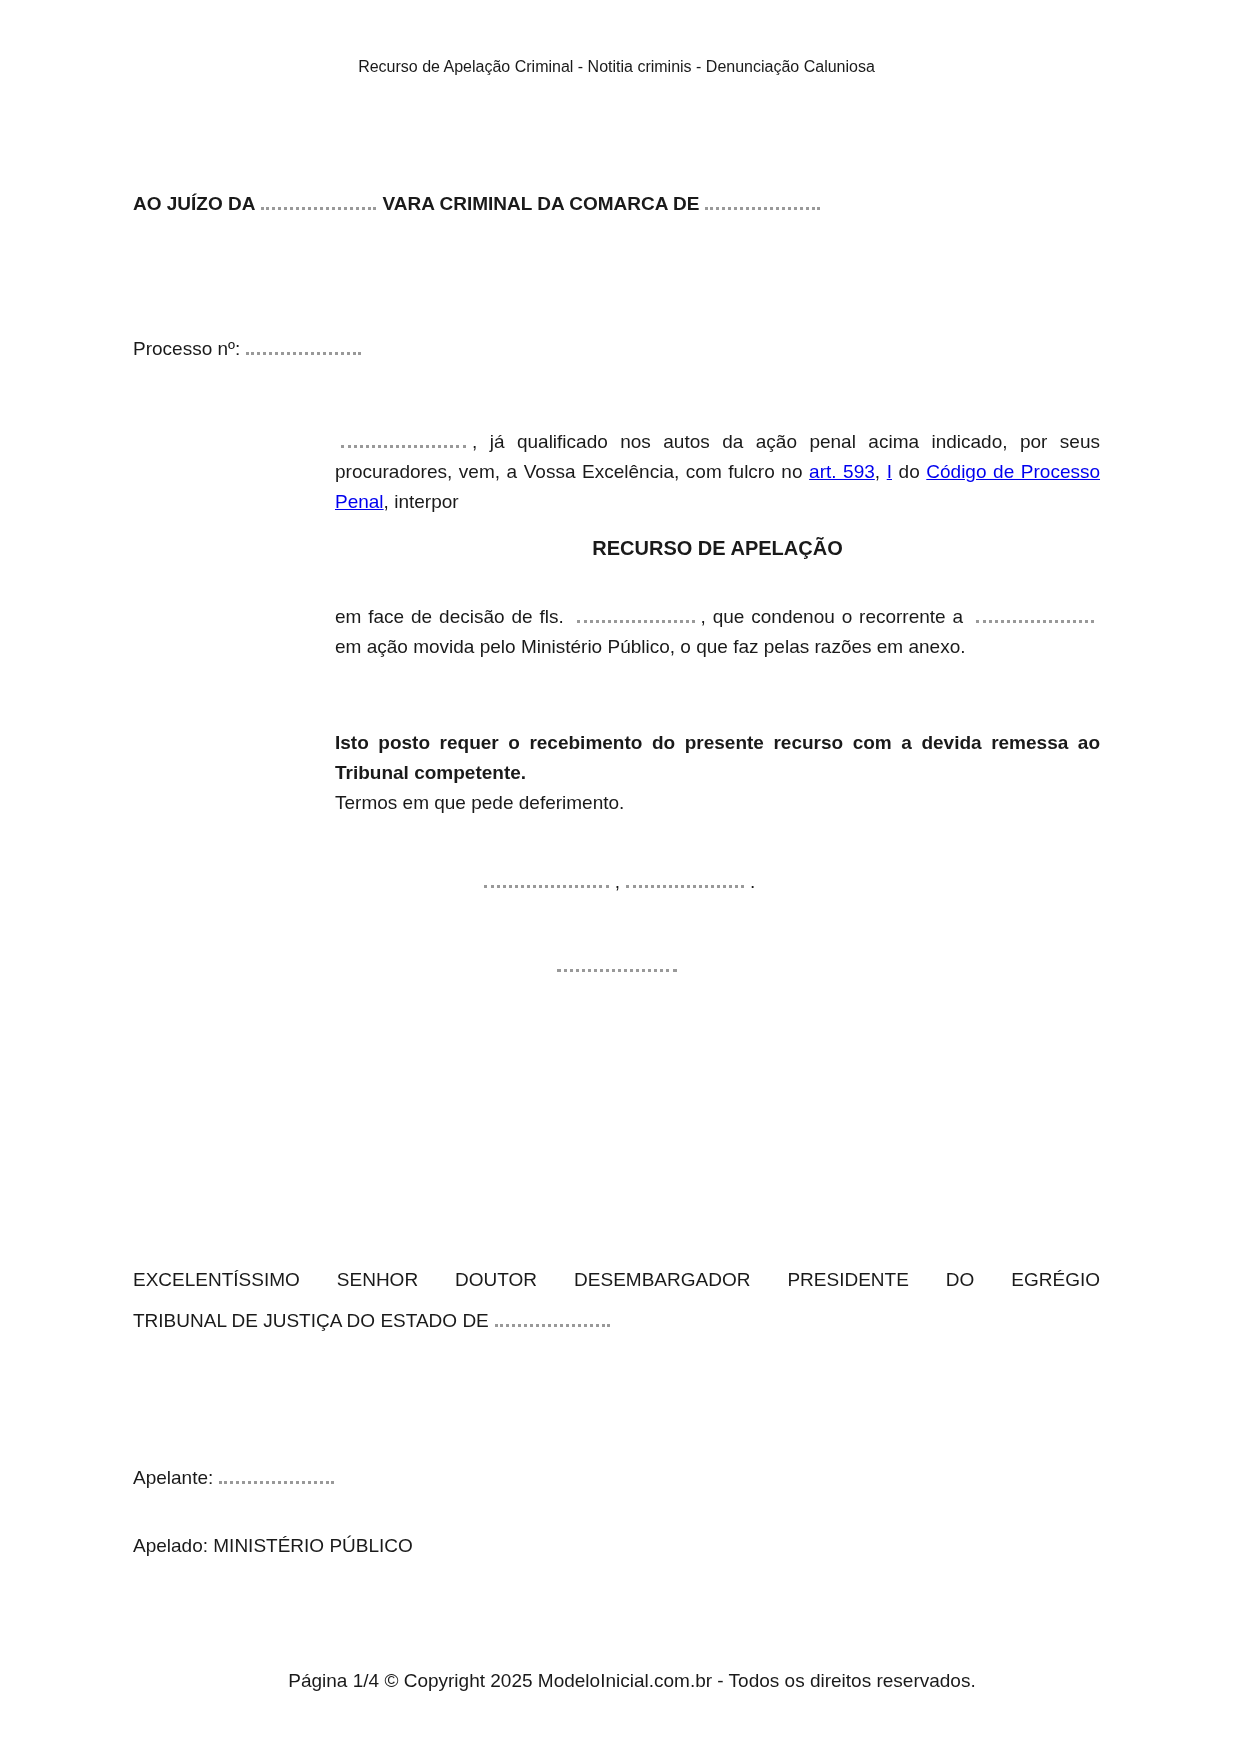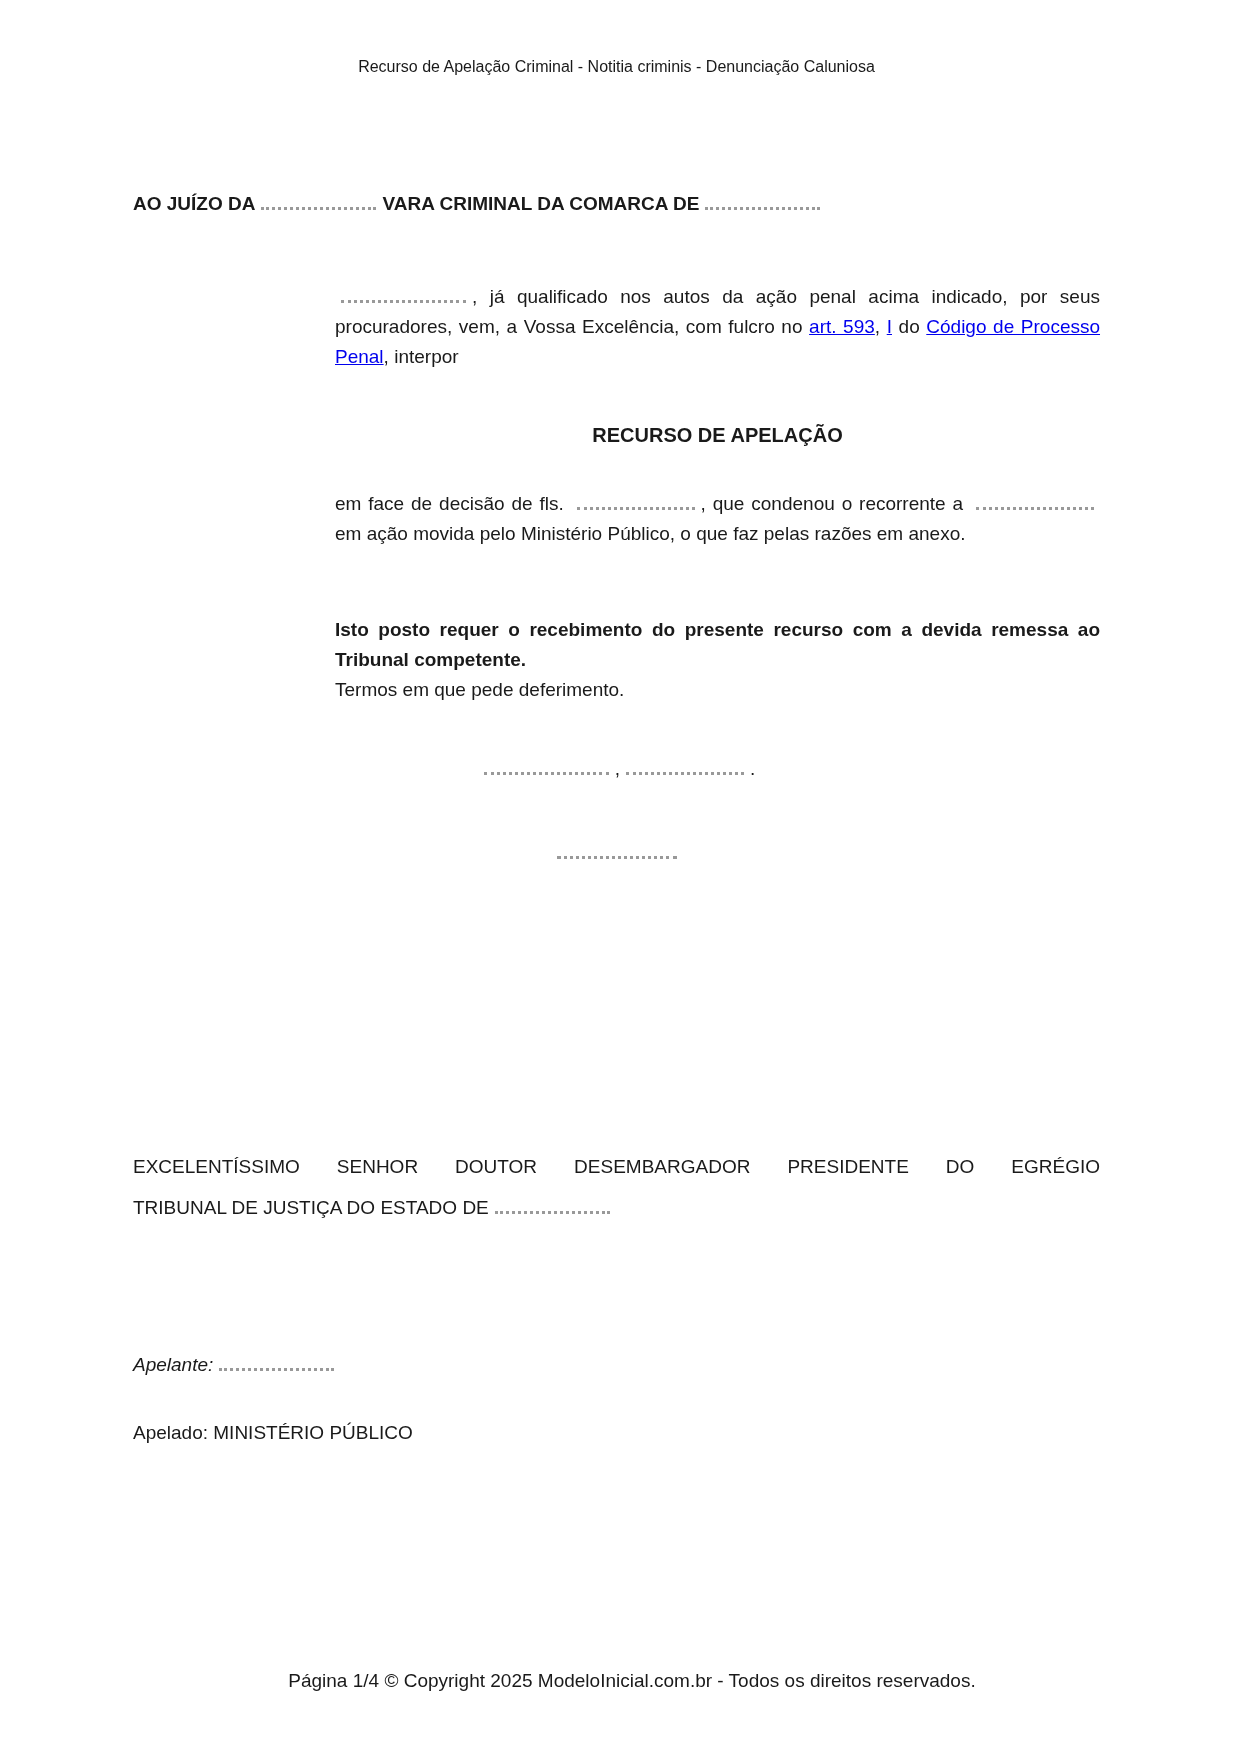--- a/index.html
+++ b/index.html
@@ -54,21 +54,21 @@
   .blank.sig{width:120px;}
   .indent{
     margin-left:202px; 
   }
   .para{
     text-align:justify;
     line-height:30px;
   }
   .p-opening{margin-top:52px;}
   .appeal-heading{
-    margin-top:48px;
+    margin-top:16px;
     text-align:center;
     font-weight:bold;
     font-size:20px;
     line-height:30px;
   }
   .p-grounds{margin-top:30px;}
   .p-request{margin-top:66px;font-weight:bold;}
   .p-closing{line-height:30px;}
   .dateline{
     margin-top:40px;
@@ -84,21 +84,20 @@
     margin-top:278px;
     line-height:35px;
   }
   .addressee .just-line{
     text-align:justify;
     text-align-last:justify;
   }
   .appellant-line{
     margin-top:116px;
     line-height:34px;
-    font-style:italic;
   }
   .appellee-line{
     margin-top:36px;
     line-height:30px;
   }
   a.doc-link{
     color:var(--link-blue);
     text-decoration:underline;
     cursor:pointer;
   }
@@ -117,20 +116,23 @@
 
 <div class="page">
   <div class="content">
 
     <div class="doc-title">Recurso de Apelação Criminal - Notitia criminis - Denunciação Caluniosa</div>
 
     <div class="court-heading">
       <span>AO JUÍZO DA</span><span class="blank"></span><span>VARA CRIMINAL DA COMARCA DE</span><span class="blank"></span>
     </div>
 
+    <div class="process-line">
+      <span>Processo nº:</span><span class="blank"></span>
+    </div>
 
     <div class="indent">
 
       <p class="para p-opening"><span class="blank lg"></span><span>, já qualificado nos autos da ação penal acima indicado, por seus procuradores, vem, a Vossa Excelência, com fulcro no </span><a class="doc-link">art. 593</a><span>, </span><a class="doc-link">I</a><span> do </span><a class="doc-link">Código de Processo Penal</a><span>, interpor</span></p>
 
       <div class="appeal-heading">RECURSO DE APELAÇÃO</div>
 
       <p class="para p-grounds"><span>em face de decisão de fls. </span><span class="blank md"></span><span>, que condenou o recorrente a </span><span class="blank md"></span><span> em ação movida pelo Ministério Público, o que faz pelas razões em anexo.</span></p>
 
       <p class="para p-request">Isto posto requer o recebimento do presente recurso com a devida remessa ao Tribunal competente.</p>

